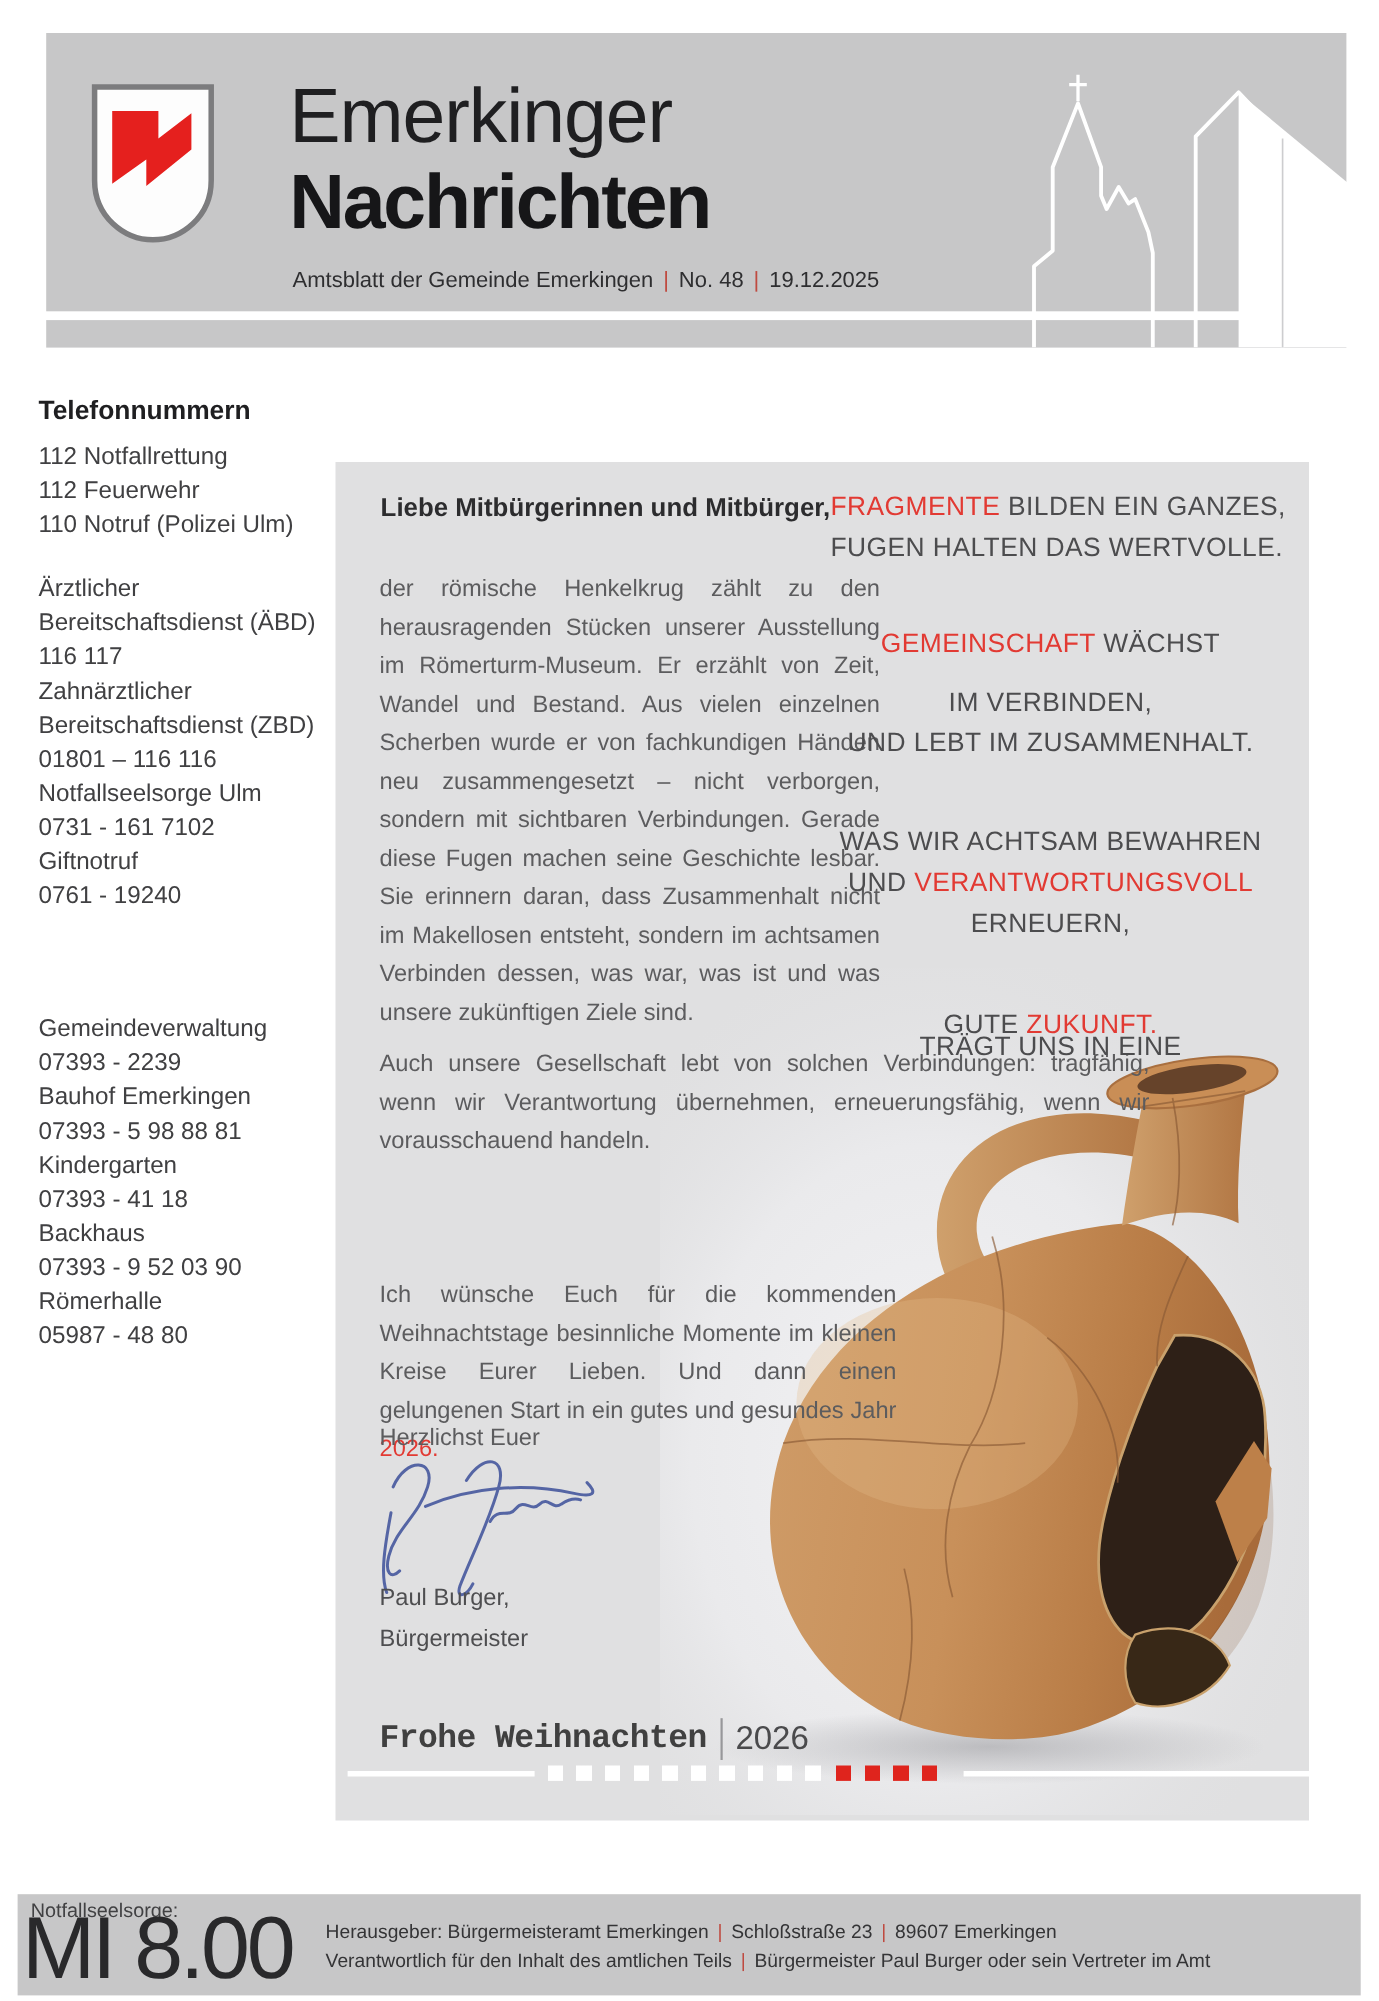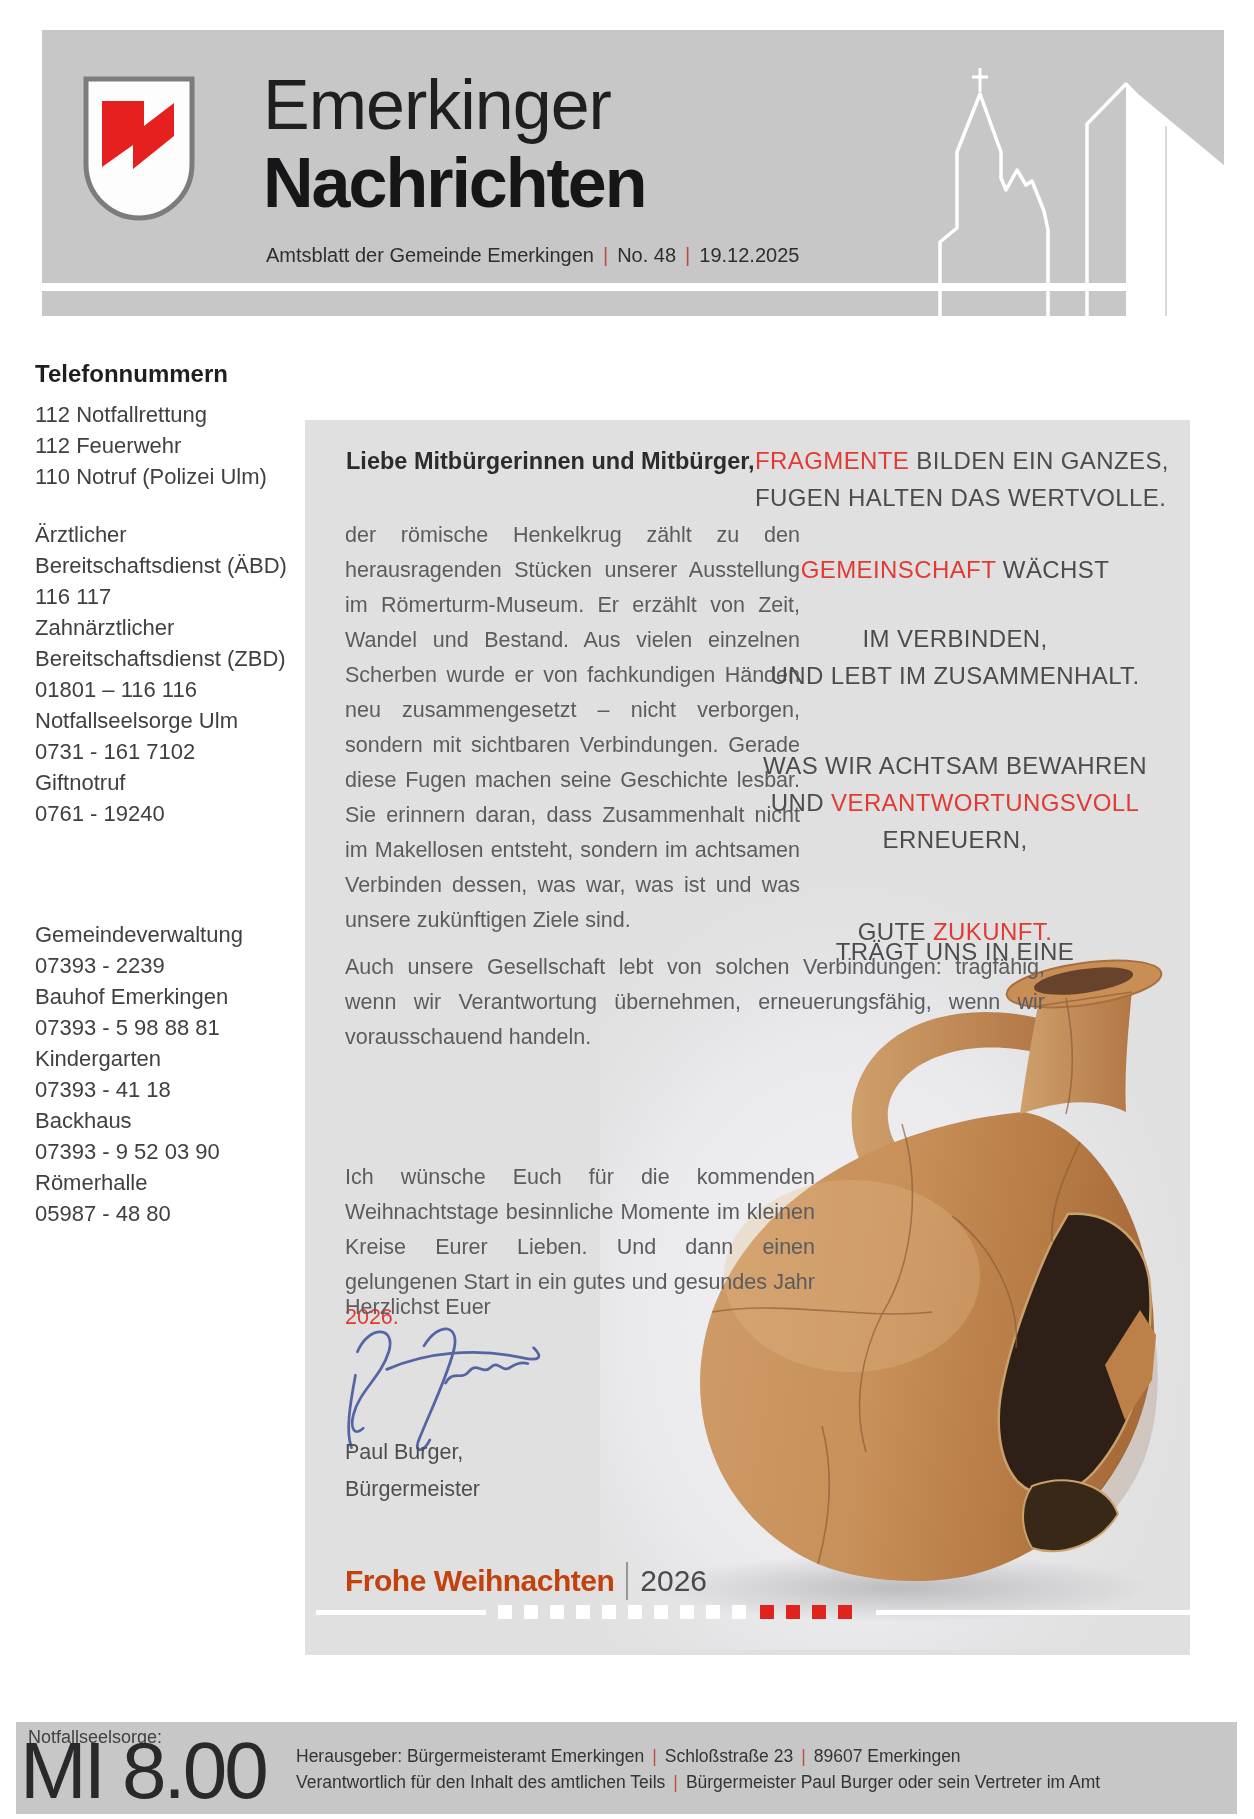--- a/index.html
+++ b/index.html
@@ -44,30 +44,30 @@
   .para2{left:345px;top:950px;width:700px;}
   .para3{left:345px;top:1160px;width:470px;}
   .closing{left:345px;top:1295px;font-size:21.5px;color:var(--body-text);}
   .signature{left:330px;top:1318px;width:235px;height:138px;}
   .signer-name{left:345px;top:1440px;font-size:21.5px;color:#4e4e50;}
   .signer-title{left:345px;top:1477px;font-size:21.5px;color:#4e4e50;}
 
   .slogan{position:absolute;left:755px;width:400px;text-align:center;
           font-size:24px;letter-spacing:.4px;color:var(--slogan);white-space:nowrap;}
   .s1{top:447px;}.s2{top:484px;}
-  .s3{top:556px;}.s4{top:625px;}.s5{top:662px;text-align:center;}
+  .s3{top:572px;}.s4{top:625px;}.s5{top:662px;text-align:center;}
   .s6{top:752px;}.s7{top:789px;}.s8{top:826px;}
   .s9{top:938px;}.s10{top:918px;}
   .seg-red{color:var(--red);}
   .seg-sep{color:var(--sep);}
 
   .photo{left:600px;top:880px;width:590px;height:770px;}
 
   .greeting{left:345px;top:1562px;display:flex;align-items:center;}
-  .greeting-label{font-size:30px;font-weight:700;color:#c2410c;letter-spacing:-.5px;}
+  .greeting-label{font-size:30px;font-weight:700;color:#404040;letter-spacing:-.5px;font-family:Liberation Mono, monospace;}
   .greeting-divider{width:2px;height:38px;background:#97979a;margin:0 12px;}
   .greeting-year{font-size:30px;font-weight:400;color:#4a4a4c;}
 
   .dash-bar{background:#ffffff;height:5px;top:1610px;}
   .dash-bar.left{left:316px;width:170px;}
   .dash-bar.right{left:876px;width:314px;}
   .dash-squares{top:1605px;height:14px;}
   .dash-squares.white{left:498px;width:250px;
     background:repeating-linear-gradient(90deg,#ffffff 0 14px,rgba(0,0,0,0) 14px 26px);}
   .dash-squares.red{left:760px;width:95px;

